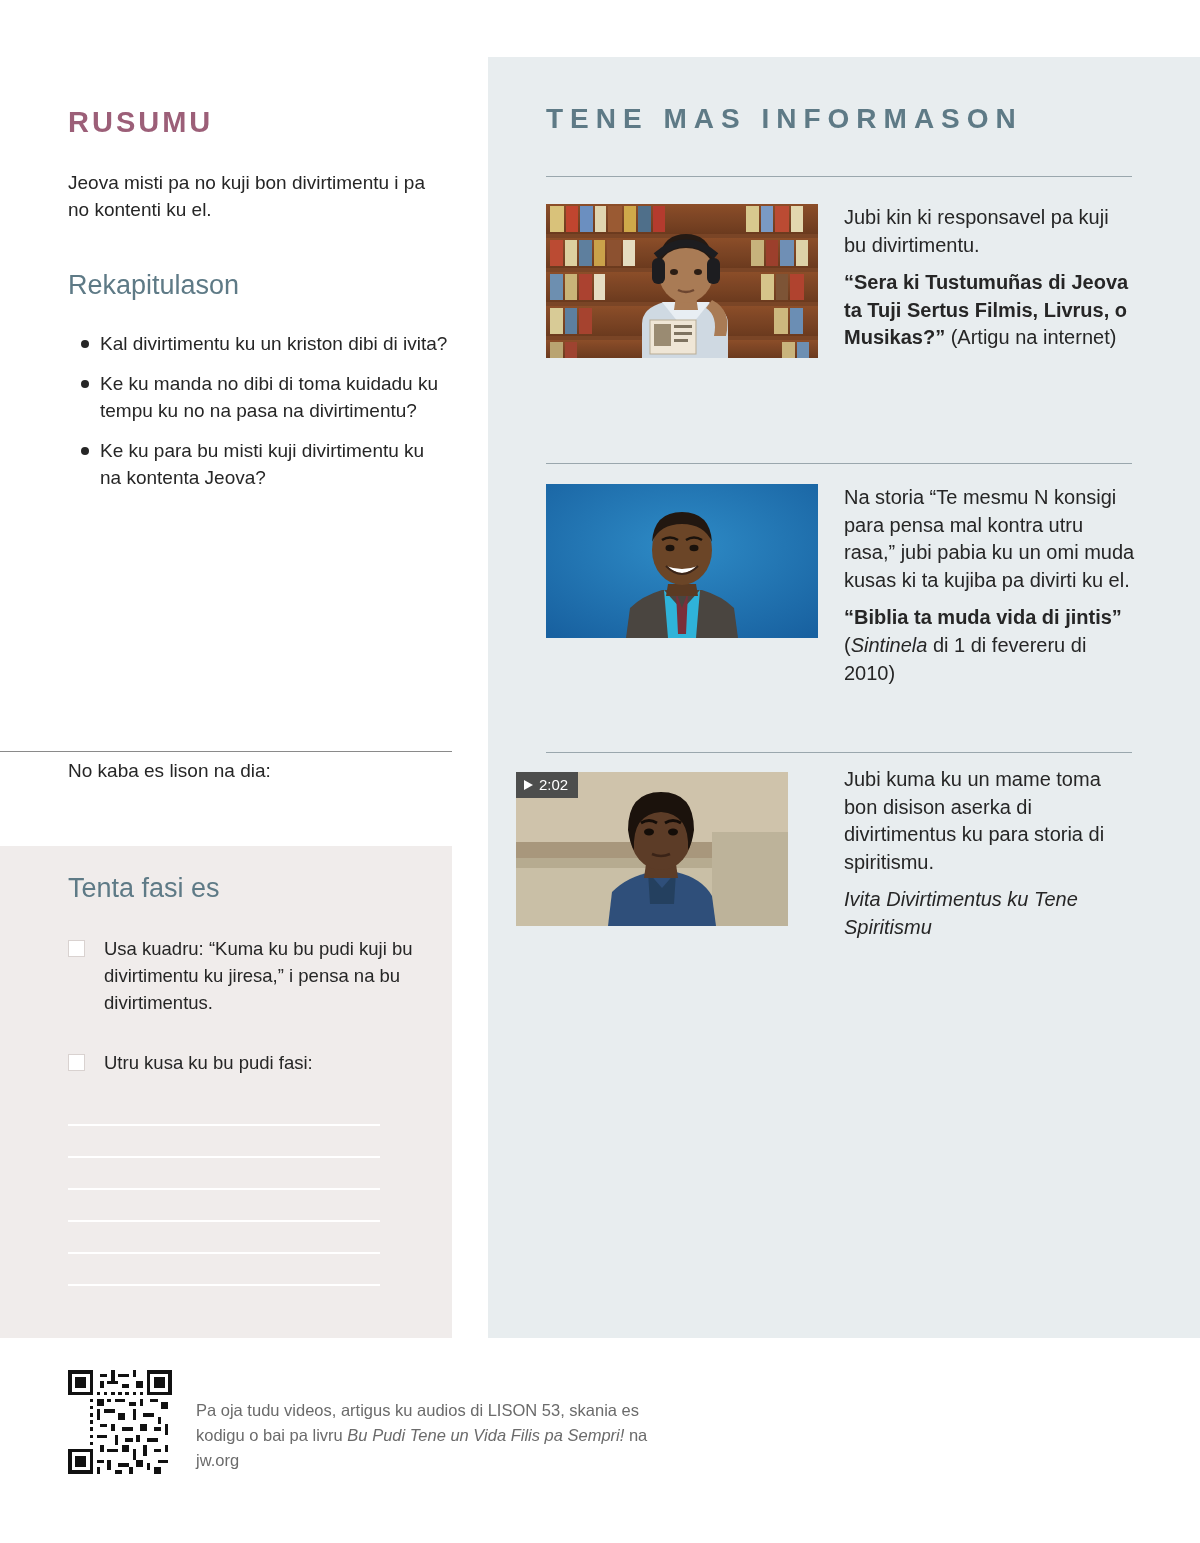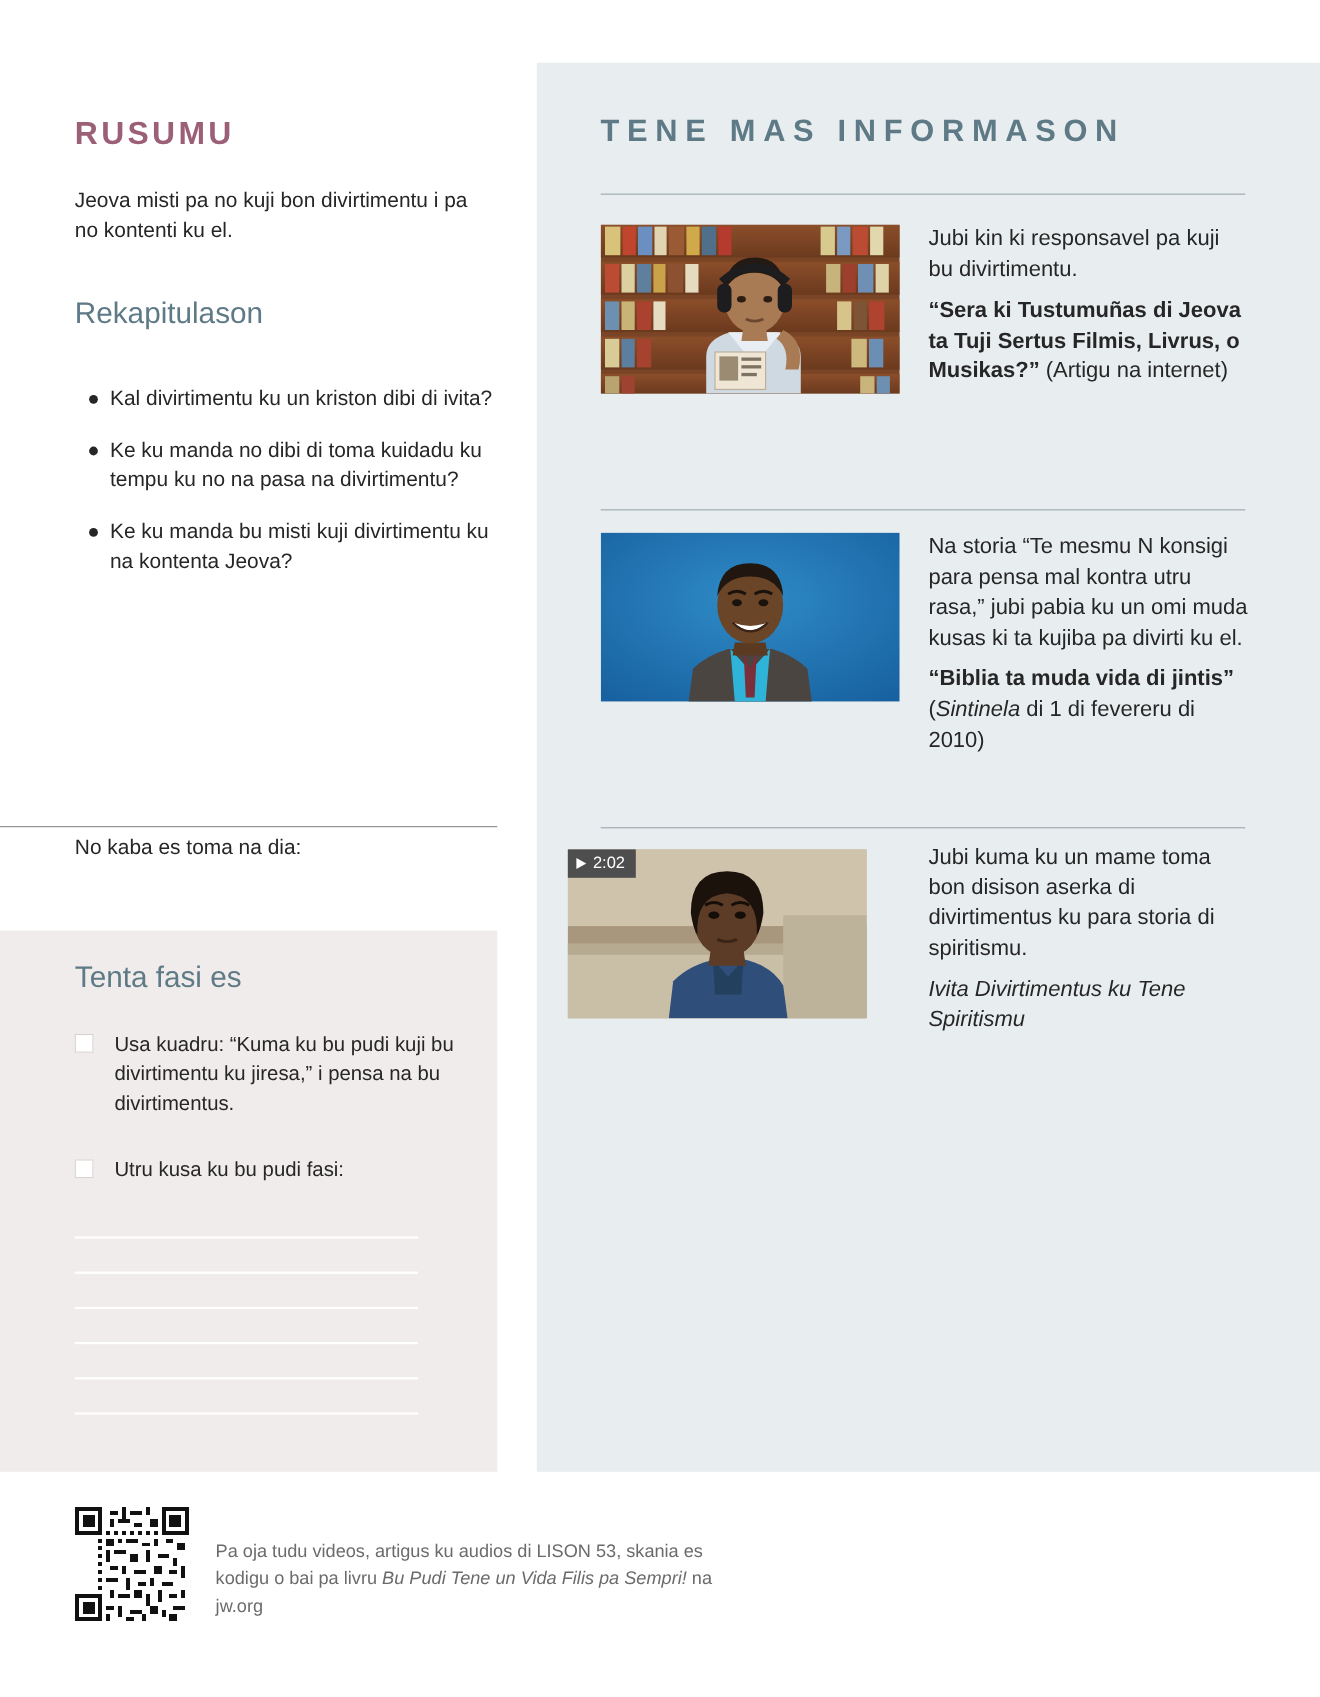--- a/index.html
+++ b/index.html
@@ -115,21 +115,20 @@
     font-size: 19px;
     line-height: 1.45;
     margin: 0;
     padding: 0;
     list-style: none;
   }
   .bullets li {
     position: relative;
     padding-left: 32px;
     margin-bottom: 12px;
-    margin-top: 19px;
   }
   .bullets li::before {
     content: "";
     position: absolute;
     left: 13px; top: 10px;
     width: 8px; height: 8px;
     border-radius: 50%;
     background: #262626;
   }
 
@@ -371,25 +370,25 @@
 </div>
 
 <div class="rusumu-title">RUSUMU</div>
 <div class="rusumu-text">Jeova misti pa no kuji bon divirtimentu i pa no kontenti ku el.</div>
 
 <div class="rekap-title">Rekapitulason</div>
 
 <ul class="bullets">
   <li>Kal divirtimentu ku un kriston dibi di ivita?</li>
   <li>Ke ku manda no dibi di toma kuidadu ku tempu ku no na pasa na divirtimentu?</li>
-  <li>Ke ku manda bu misti kuji divirtimentu ku na kontenta Jeova?</li>
+  <li>Ke ku para bu misti kuji divirtimentu ku na kontenta Jeova?</li>
 </ul>
 
 <div class="left-hr"></div>
-<div class="lison-line">No kaba es toma na dia:</div>
+<div class="lison-line">No kaba es lison na dia:</div>
 
 <div class="tenta-box"></div>
 <div class="tenta-title">Tenta fasi es</div>
 
 <div class="check-item" style="top:936px;">Usa kuadru: “Kuma ku bu pudi kuji bu divirtimentu ku jiresa,” i pensa na bu divirtimentus.</div>
 <div class="check-item" style="top:1050px;">Utru kusa ku bu pudi fasi:</div>
 
 <div class="wline" style="top:1124px;"></div>
 <div class="wline" style="top:1156px;"></div>
 <div class="wline" style="top:1188px;"></div>

